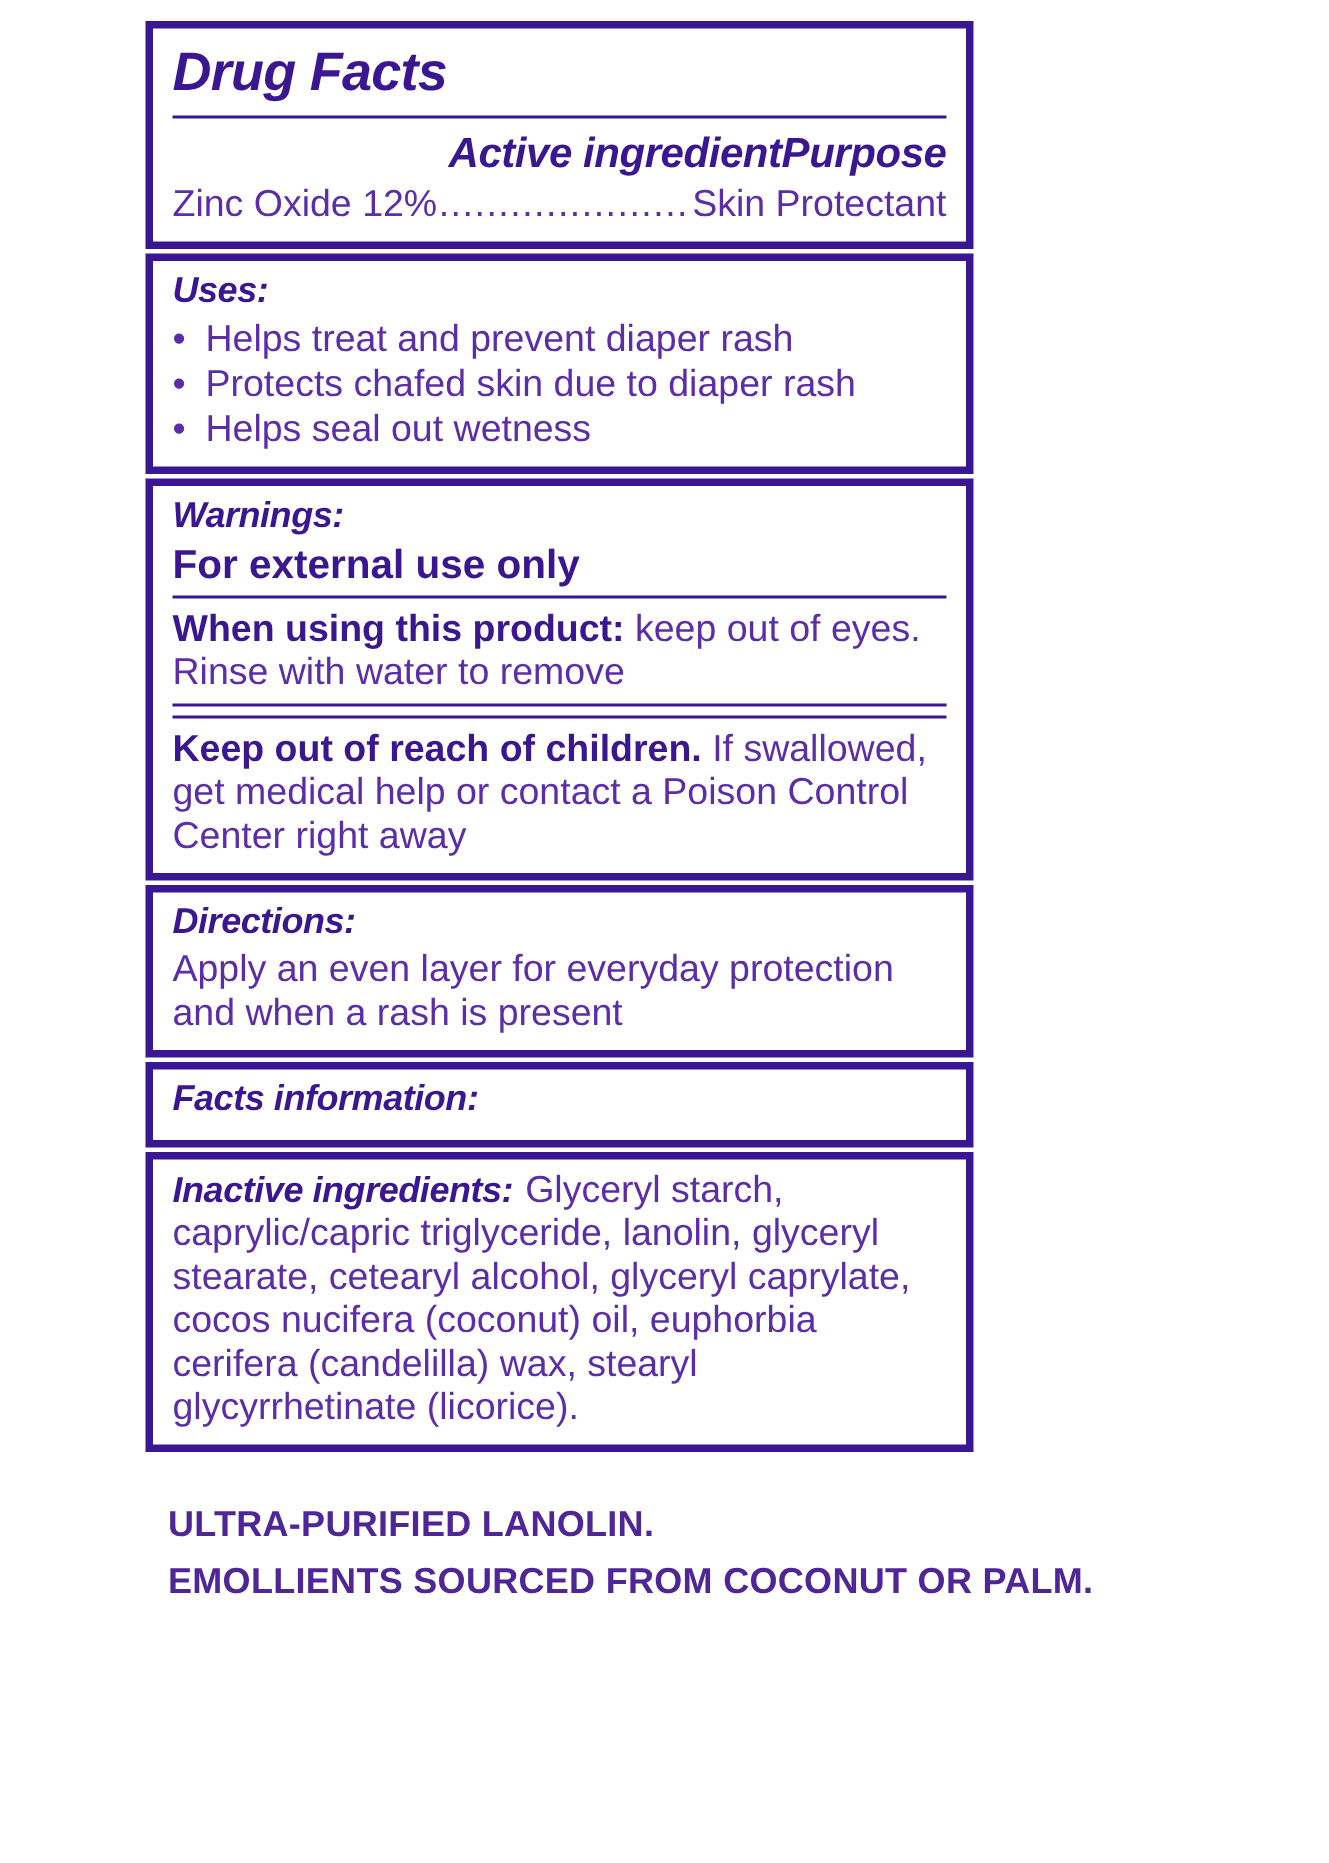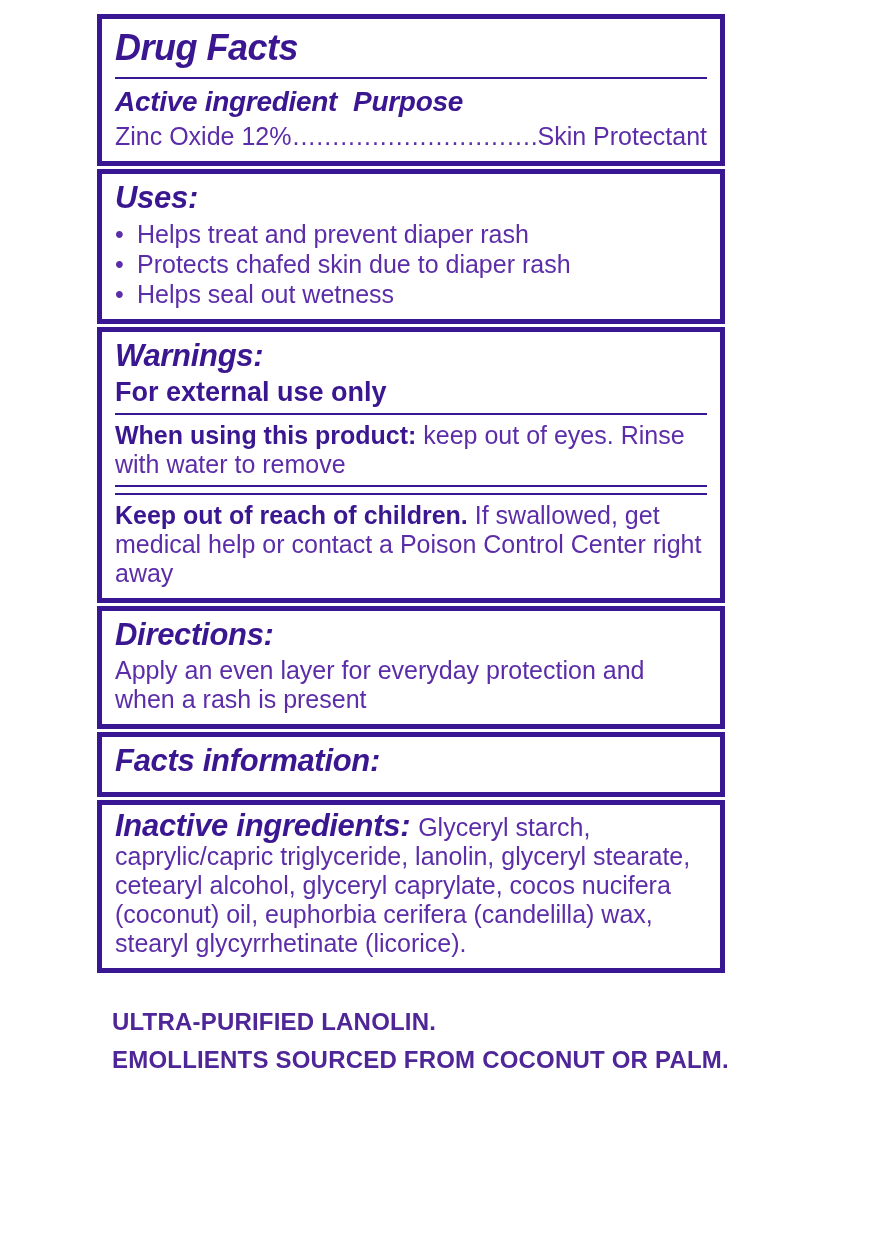--- a/index.html
+++ b/index.html
@@ -10,21 +10,21 @@
   }
   *{box-sizing:border-box;}
   html,body{margin:0;padding:0;}
   body{
     width:886px;height:1242px;overflow:hidden;background:#ffffff;
     font-family:"Liberation Sans",sans-serif;
     -webkit-font-smoothing:antialiased;
   }
   .label-wrap{
     margin:14px 11px 0 97px;
-    width:628px;
+    width:552px;
   }
   .section{
     border:5px solid var(--border);
     background:#fff;
     padding:6px 13px 10px 13px;
     margin-bottom:3px;
   }
   .df-title{
     font-size:36px;font-weight:700;font-style:italic;
     color:var(--heading);letter-spacing:-0.5px;
@@ -32,36 +32,35 @@
   }
   .thin-rule{
     border:none;border-top:2px solid var(--border);
     margin:0 0 7px 0;
   }
   .warn-rule{
     border:none;border-top:2px solid var(--border);
     margin:6px 0 6px 0;
   }
   .ai-row{
-    display:flex;justify-content:flex-start;align-items:baseline;
+    display:flex;justify-content:flex-end;align-items:baseline;
     font-size:28px;font-weight:700;font-style:italic;color:var(--heading);
     letter-spacing:-0.3px;
-    gap:16px;
   }
   .zinc-row{
     display:flex;align-items:baseline;
     font-size:25px;color:var(--body);
     margin-top:4px;white-space:nowrap;
   }
   .leader{
     flex:1;overflow:hidden;white-space:nowrap;
     color:var(--body);letter-spacing:1px;margin:0 1px;
   }
   .sec-heading{
-    font-size:31px;font-weight:700;font-style:italic;
+    font-size:24px;font-weight:700;font-style:italic;
     color:var(--heading);letter-spacing:-0.3px;
     margin:0 0 3px 0;
   }
   .sec-heading.inline{display:inline;margin-right:8px;}
   .body-text{
     font-size:25px;line-height:29px;color:var(--body);
   }
   .bullet-row{
     display:flex;font-size:25px;line-height:30px;color:var(--body);
   }

